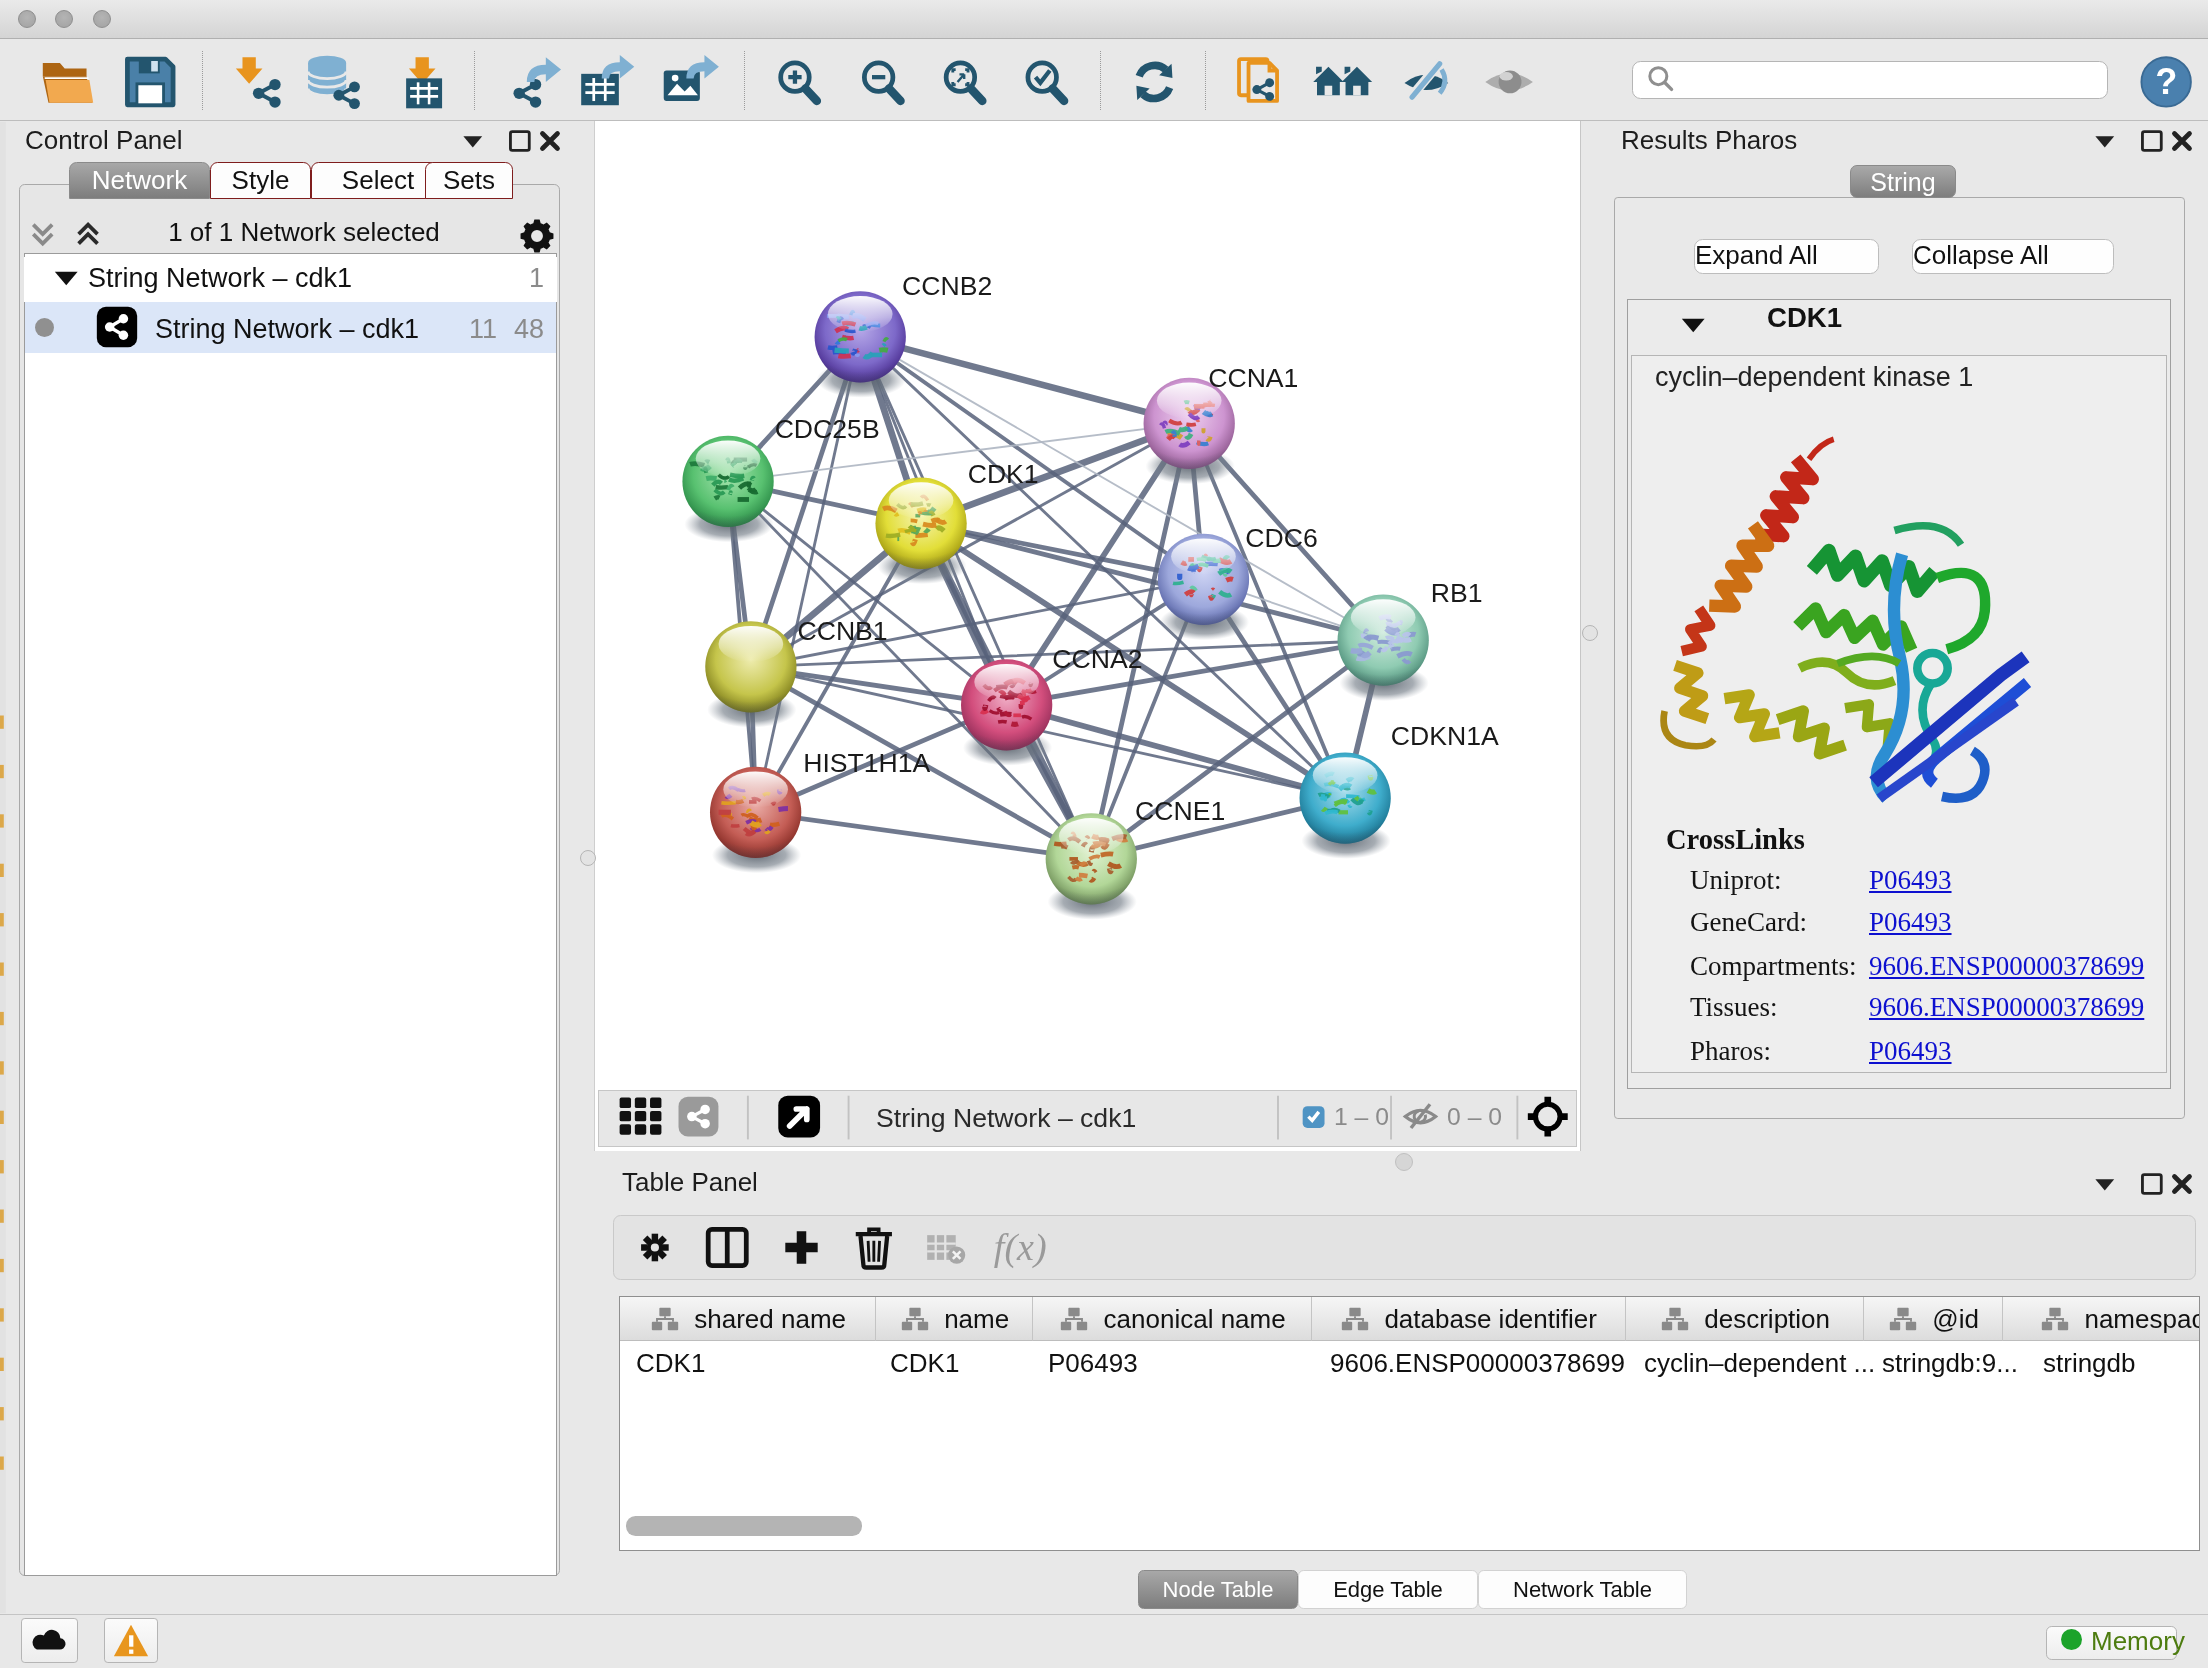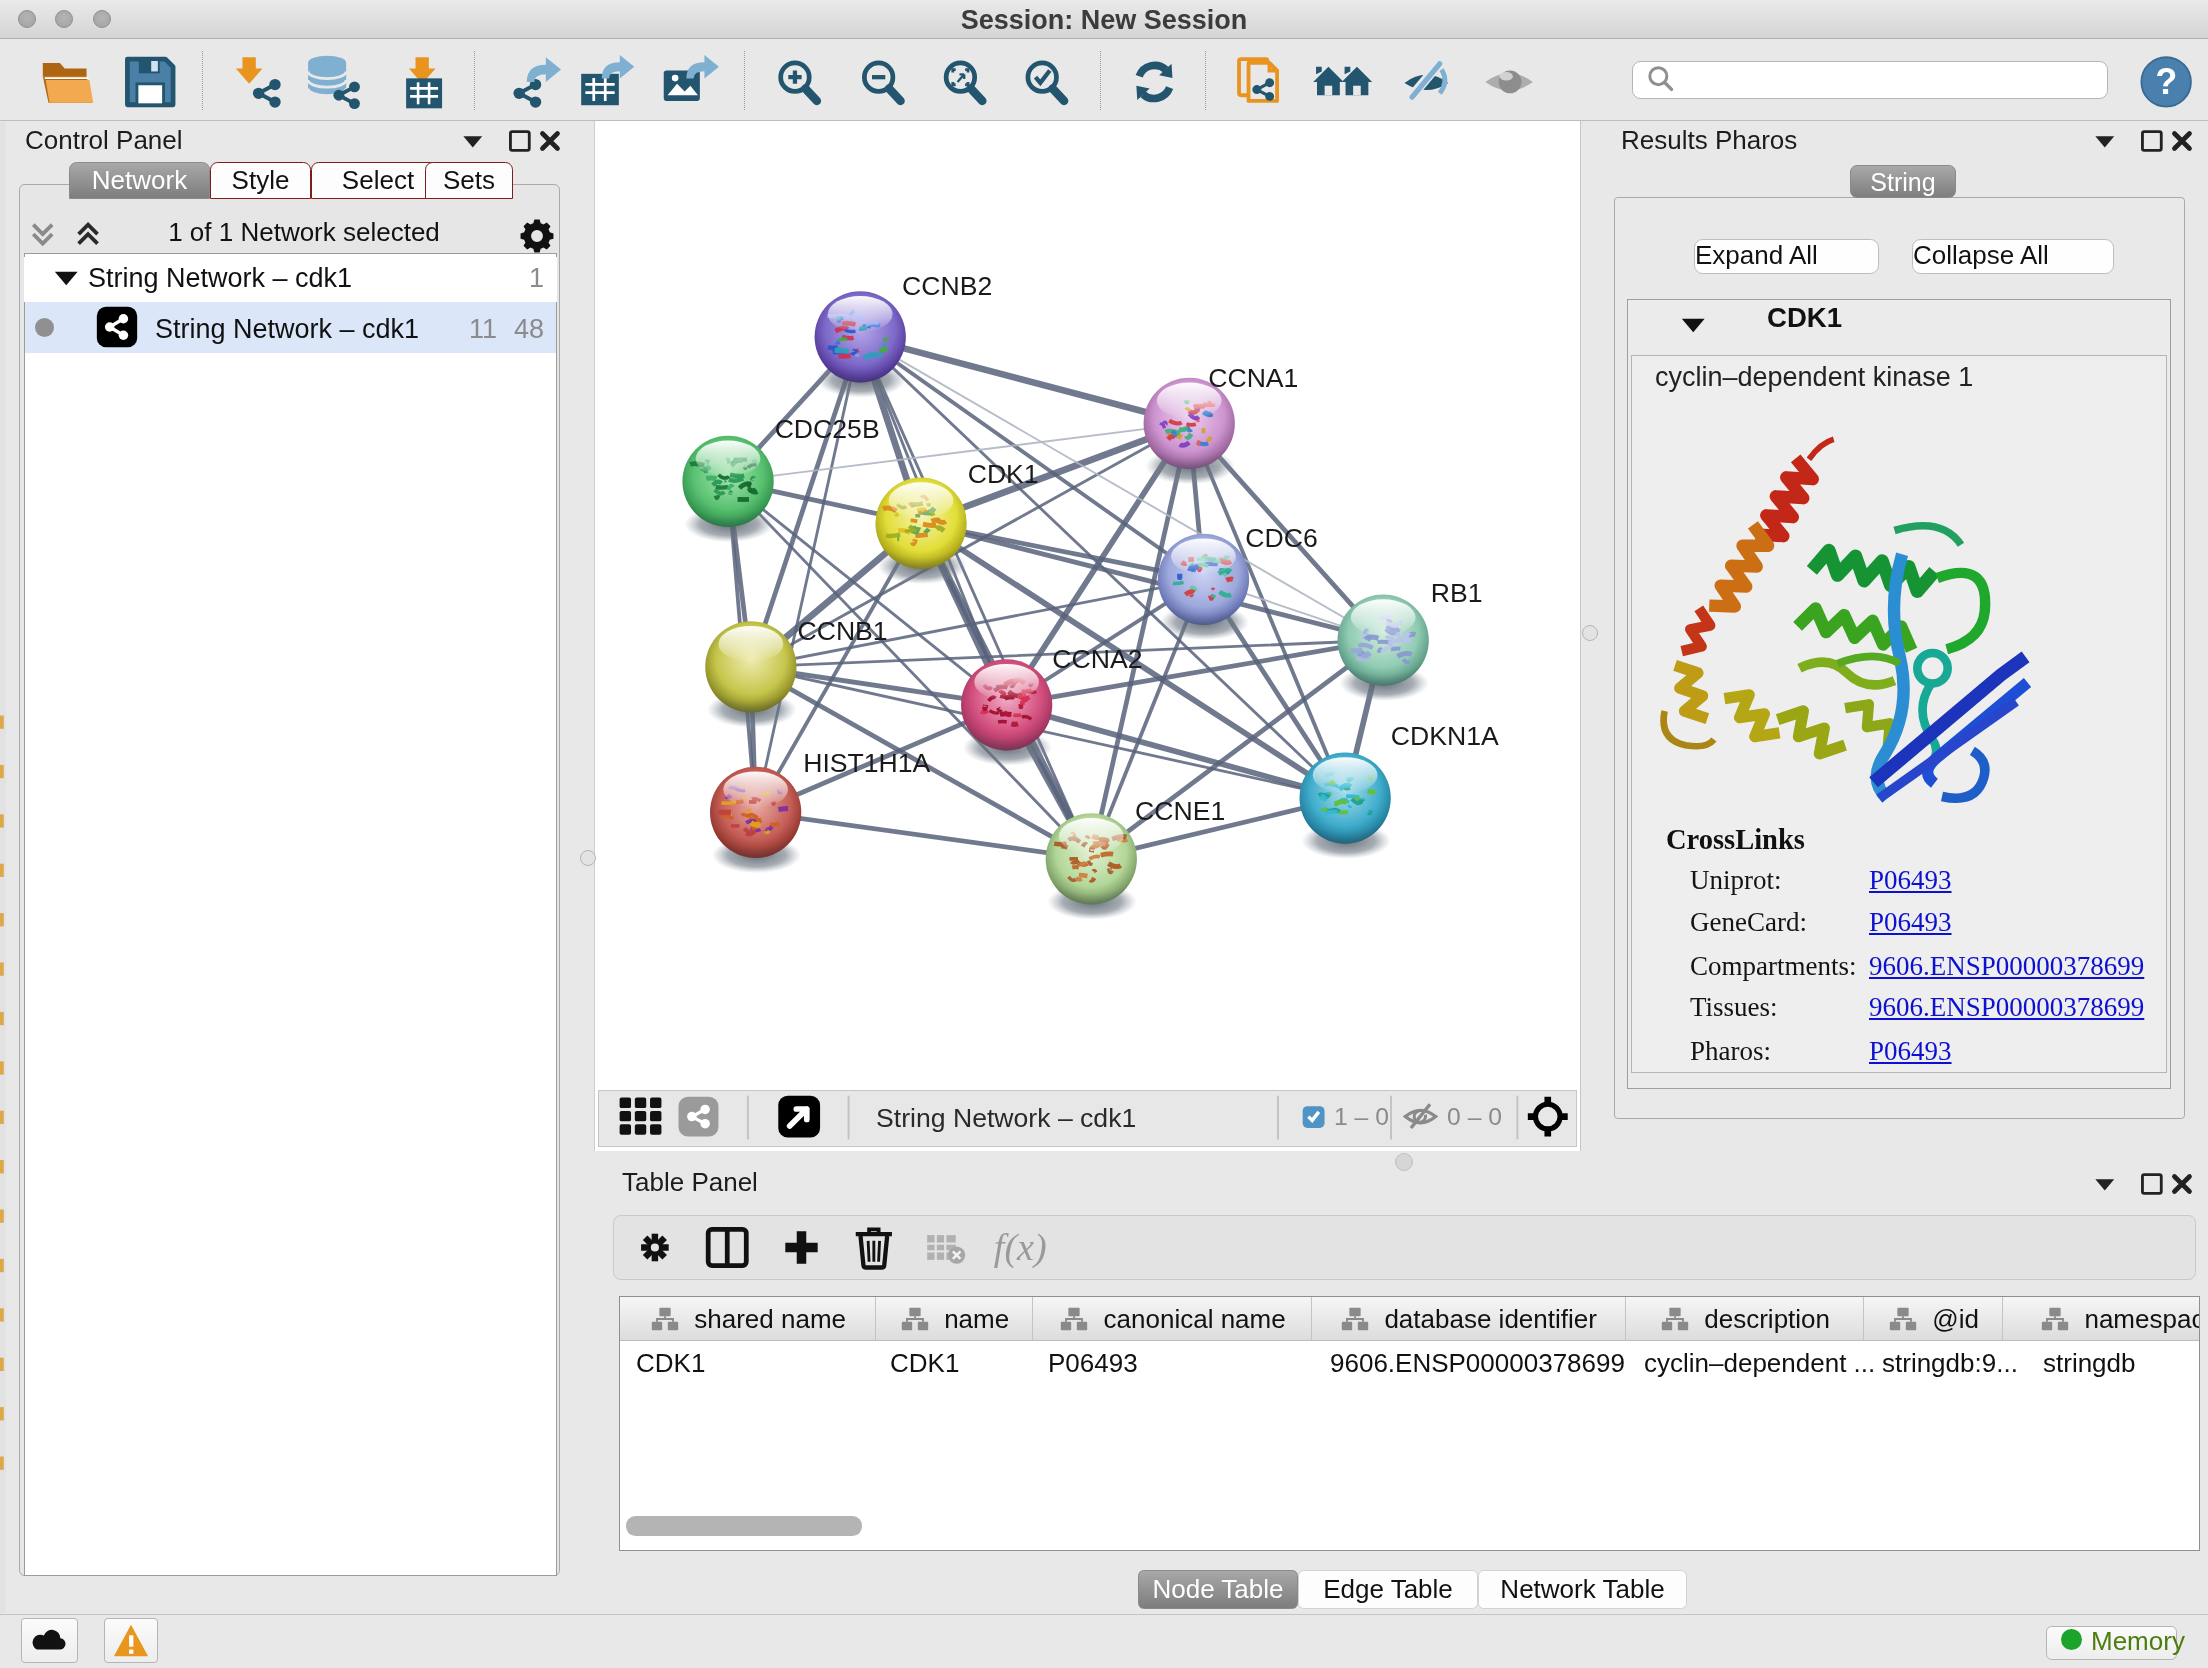--- a/index.html
+++ b/index.html
@@ -57,35 +57,34 @@
 #tp-toolbar { position:absolute; left:613px; top:1215px; width:1583px; height:65px;
   background:#e3e3e3; border:1px solid #c9c9c9; border-radius:7.6px; }
 #tp-table { position:absolute; left:619px; top:1296px; width:1581px; height:255px; background:#fff;
   border:1.9px solid #8f8f8f; overflow:hidden; }
 #tp-header { position:absolute; left:0; top:0; width:100%; height:44px;
   background:linear-gradient(#f6f6f6,#dcdcdc); border-bottom:1px solid #bdbdbd; }
 .th { position:absolute; top:0; height:44px; font-size:26px; color:#111;
   border-right:1px solid #c4c4c4; display:flex; align-items:center; justify-content:center; gap:13.3px; overflow:hidden; }
 .td { position:absolute; top:44px; height:44px; font-size:26px; color:#111; line-height:44px; }
 .btab { position:absolute; top:1570px; height:39px; background:#fdfdfd; color:#111;
-  border:1px solid #d2d2d2; font-size:26px; text-align:center; line-height:37px; border-radius:5.7px; }
+  border:1px solid #d2d2d2; font-size:22px; text-align:center; line-height:37px; border-radius:5.7px; }
 
 #statusbar { position:absolute; left:0; top:1614px; width:2208px; height:54px; background:#e8e8e8;
   border-top:1px solid #c4c4c4; }
 .sbtn { position:absolute; top:2.9px; height:45px; background:linear-gradient(#fbfbfb,#ededed);
   border:1.9px solid #b5b5b5; border-radius:3.8px; }
 </style>
 </head>
 <body>
 
 <div id="titlebar">
   <div class="tlight" style="left:18px"></div>
   <div class="tlight" style="left:55px"></div>
   <div class="tlight" style="left:93px"></div>
-  <div id="titletext">Session: New Session</div>
 </div>
 
 <div id="toolbar">
   <div class="tsep" style="left:202px"></div>
   <div class="tsep" style="left:474px"></div>
   <div class="tsep" style="left:744px"></div>
   <div class="tsep" style="left:1100px"></div>
   <div class="tsep" style="left:1205px"></div>
   <svg id="tbicons" width="2208" height="81" style="position:absolute;left:0;top:0" viewBox="0 0 2322 85">
       <g transform="translate(71,44)">

